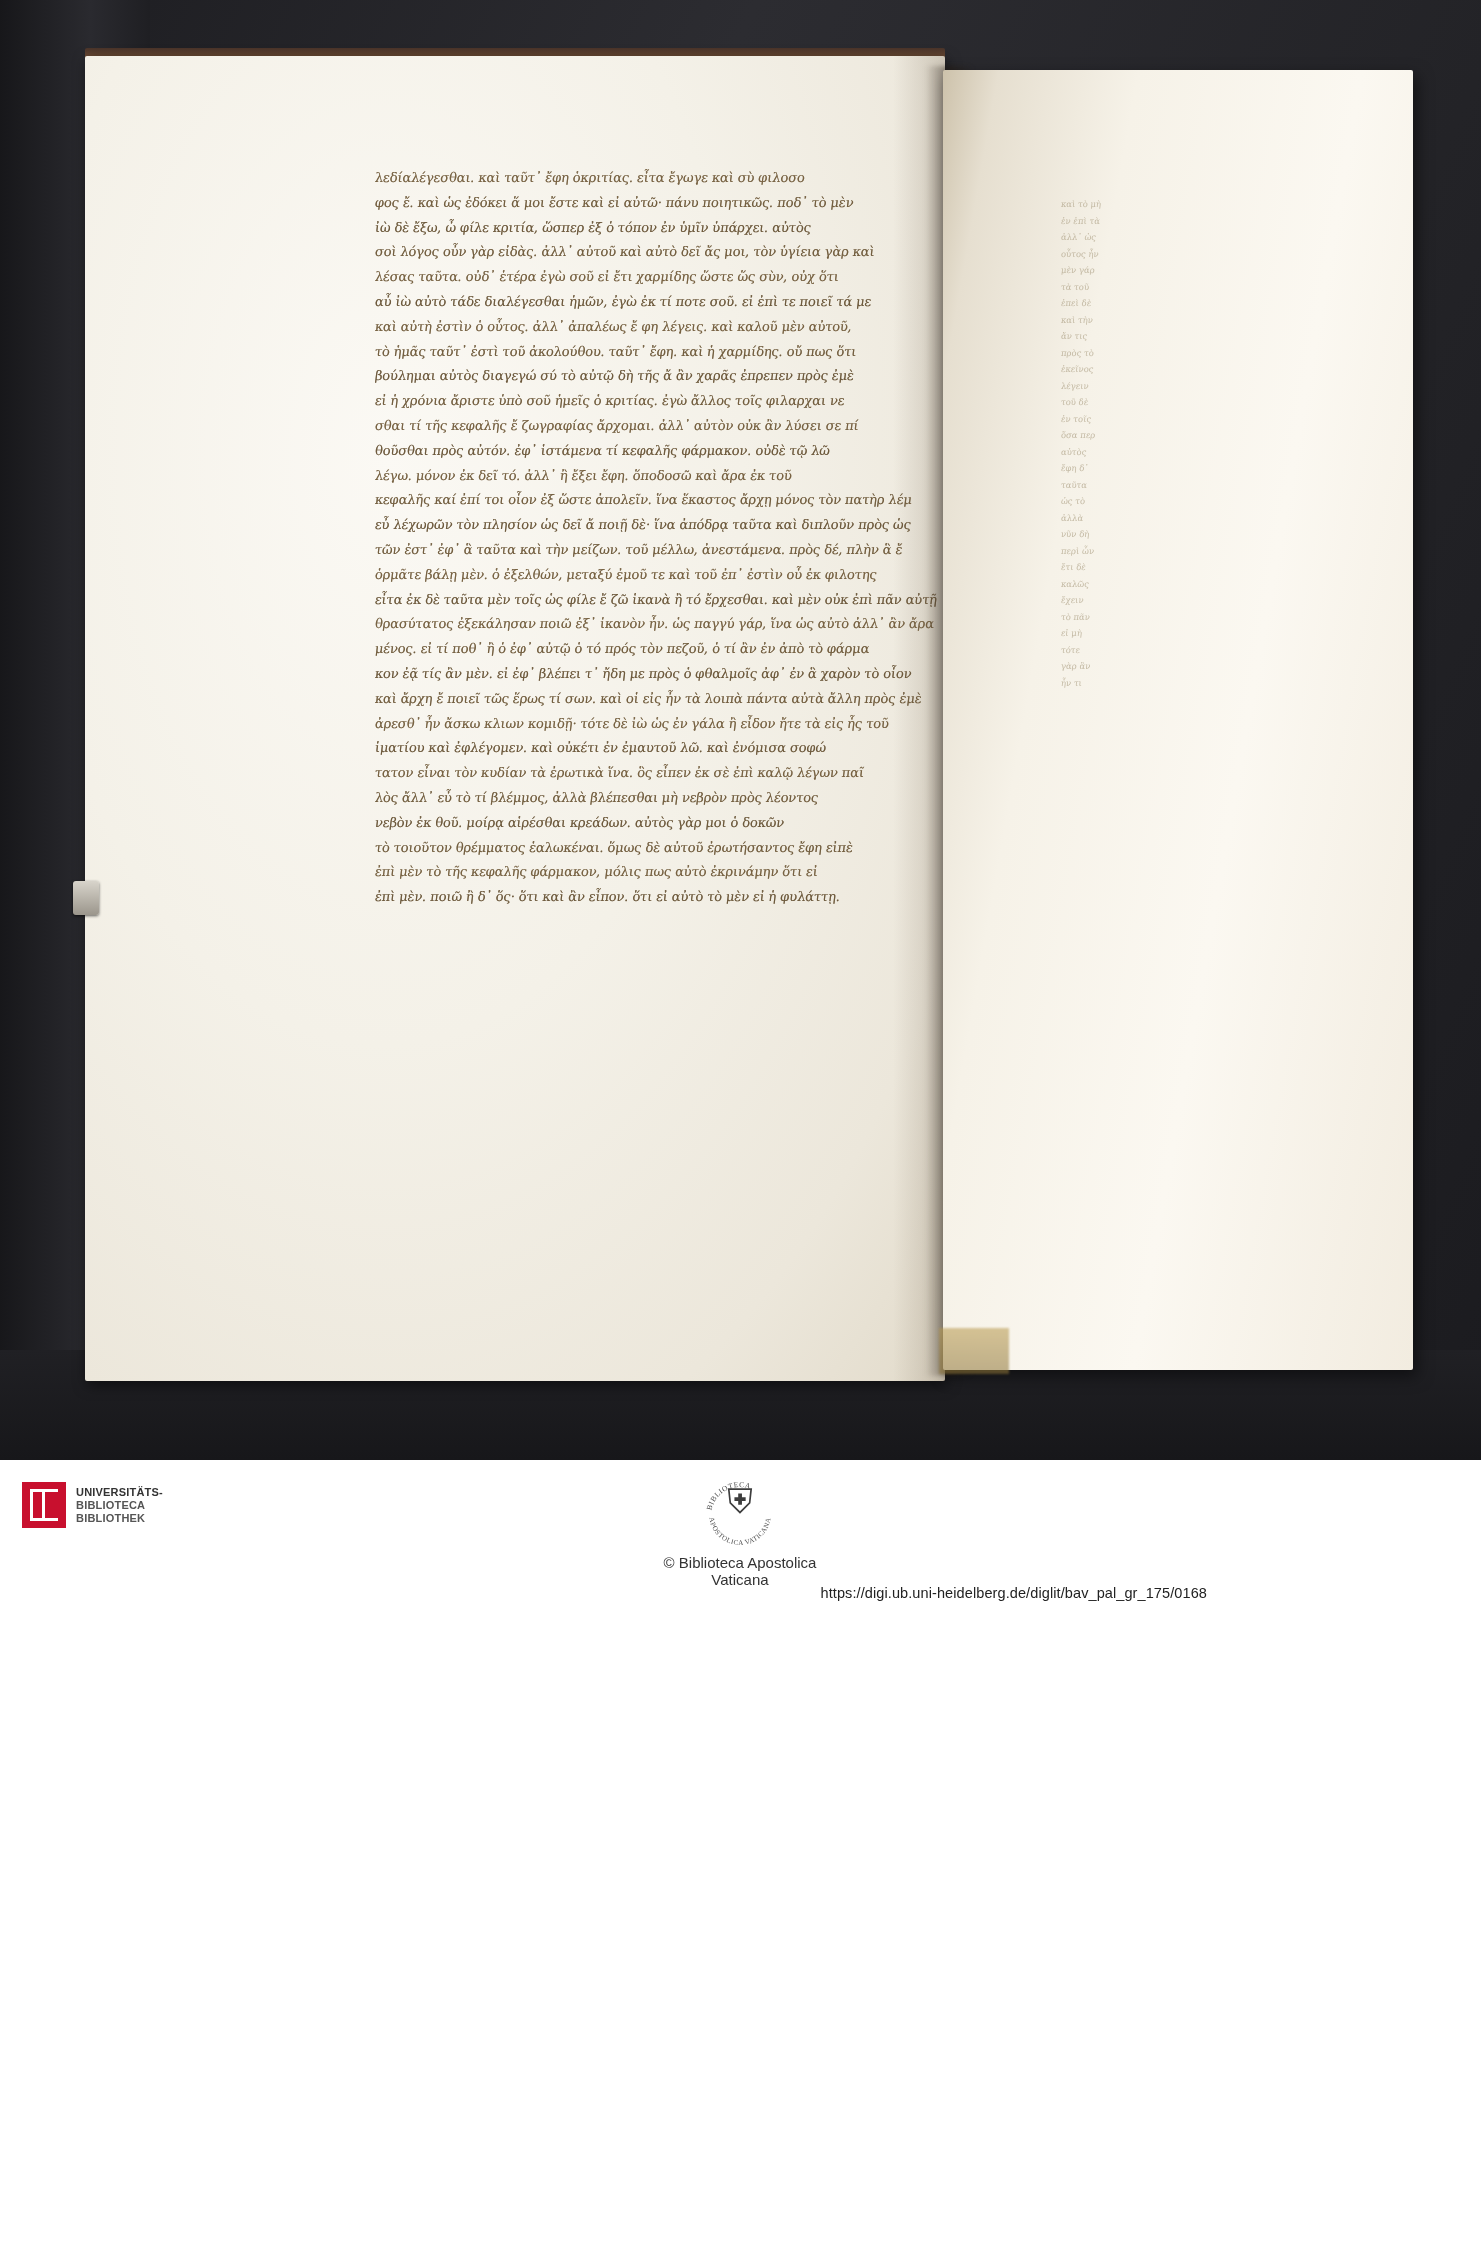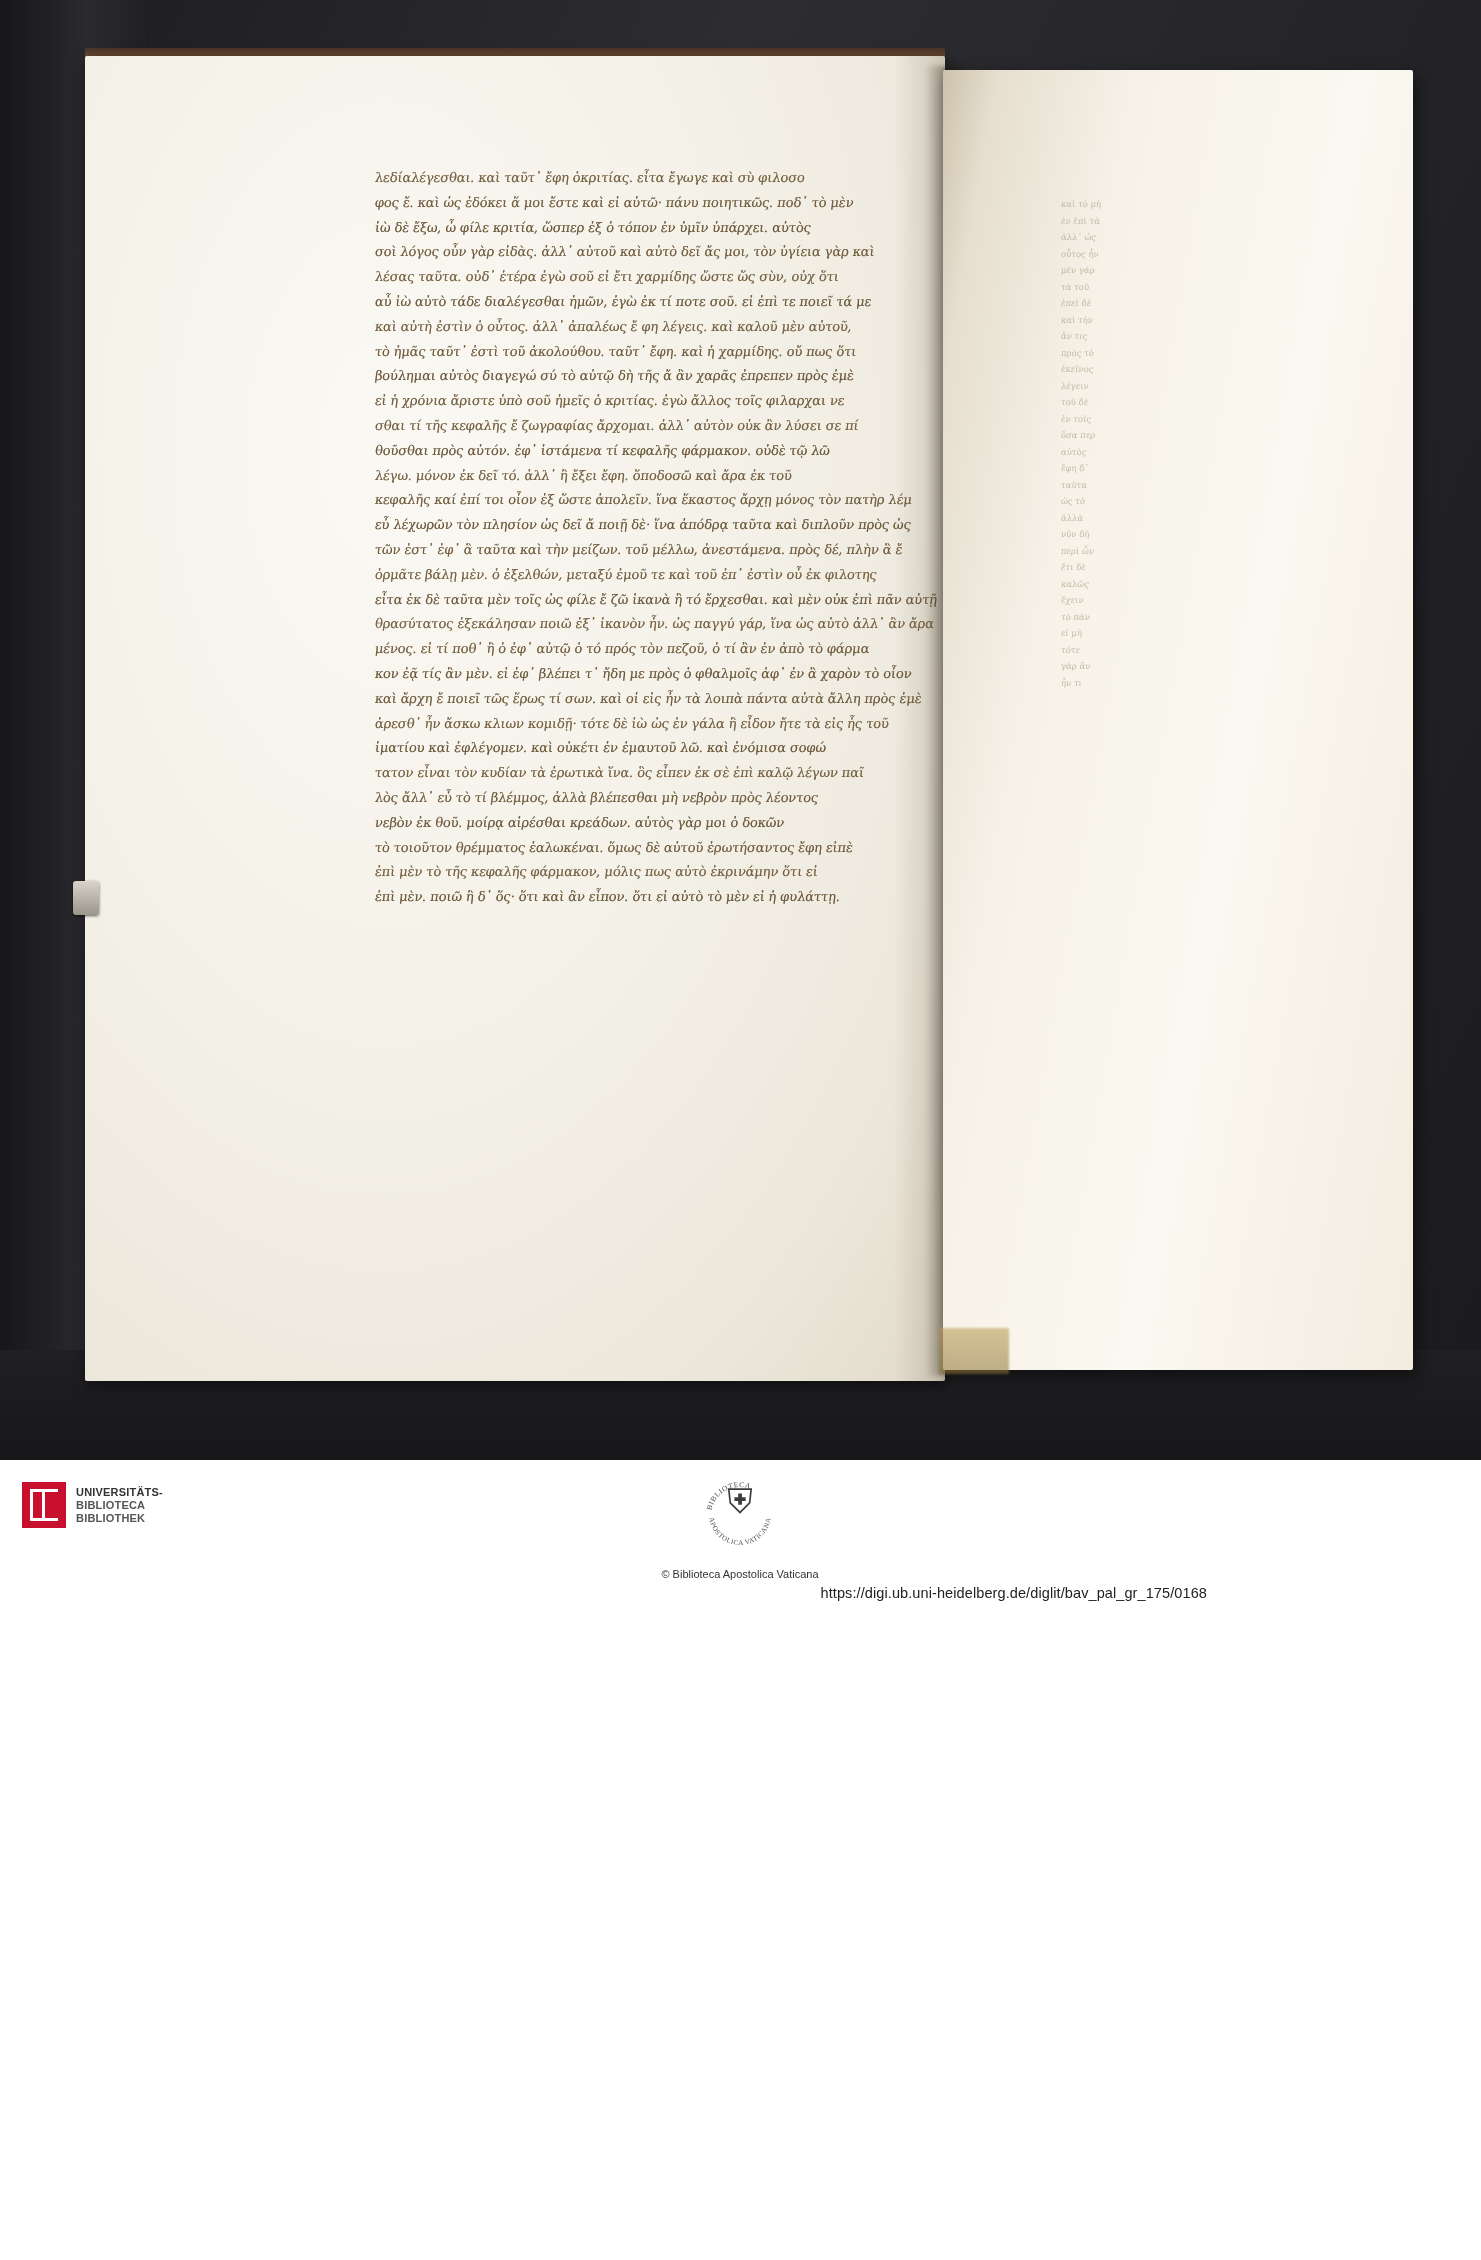--- a/index.html
+++ b/index.html
@@ -236,22 +236,22 @@
   .bav-keys {
     position: absolute;
     left: 50%;
     top: 10px;
     transform: translateX(-50%);
     font-size: 34px;
     line-height: 34px;
     color: #3d3d3d;
   }
   .bav-caption {
-    margin-top: 18px;
-    font-size: 11px;
+    margin-top: 4px;
+    font-size: 15px;
     color: #333333;
   }
 
   .polonsky {
     position: absolute;
     left: 1060px;
     top: 28px;
     display: flex;
     align-items: center;
     gap: 12px;

